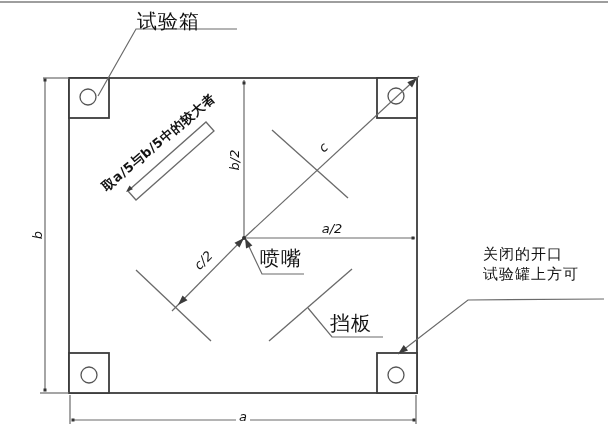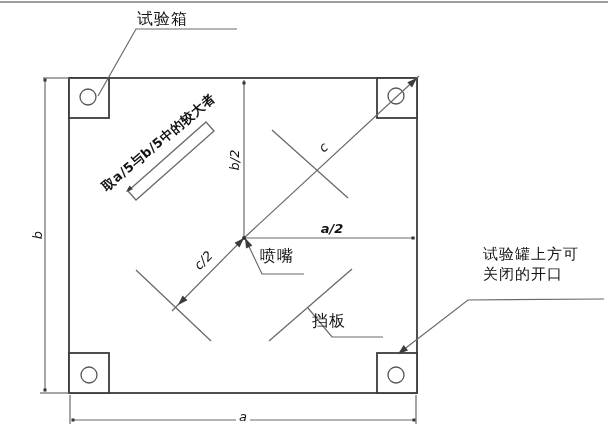--- a/index.html
+++ b/index.html
@@ -3,21 +3,21 @@
 <meta charset="utf-8">
 <style>
   html,body{margin:0;padding:0;background:#fff;}
   #stage{
     position:relative;width:608px;height:434px;background:#fff;overflow:hidden;
     font-family:"DejaVu Sans","Liberation Sans",sans-serif;color:#111;
   }
   #top-rule{position:absolute;left:0;top:1px;width:608px;height:2px;background:#9e9e9e;}
   svg{position:absolute;left:0;top:0;}
   .lbl{position:absolute;white-space:nowrap;color:#111;line-height:1.15;}
-  .lbl.cjk{font-size:16px;letter-spacing:1px;}
+  .lbl.cjk{font-size:20px;letter-spacing:1px;}
   .lbl.dim{font-size:13px;font-style:italic;}
   .center{transform:translate(-50%,-50%);}
   .rot90{transform:translate(-50%,-50%) rotate(-90deg);}
   .rot43{transform:translate(-50%,-50%) rotate(-43deg);}
   .rot45{transform:translate(-50%,-50%) rotate(-45deg);}
   .rot40{transform:translate(-50%,-50%) rotate(-40deg);}
   #label-opening{font-size:15px;line-height:20px;letter-spacing:1px;}
   #dim-a{background:#fff;padding:0 3px;}
   .note{font-size:13px;font-weight:600;letter-spacing:0.5px;}
 </style>
@@ -90,33 +90,33 @@
       <rect x="412.5" y="418.5" width="3" height="3"></rect>
     </g>
 
     <circle cx="244" cy="238" r="2" fill="#333"></circle>
   </svg>
 
   <div class="lbl cjk" style="left:137px;top:10px;" id="label-chamber">试验箱</div>
 
   <div class="lbl cjk" style="left:260px;top:248px;font-family:Liberation Mono, monospace;">喷嘴</div>
 
-  <div class="lbl cjk" style="left:312px;top:312px;">挡板</div>
+  <div class="lbl cjk" style="left:330px;top:312px;">挡板</div>
 
   <div class="lbl" style="left:483px;top:244px;" id="label-opening">
+    <div>关闭的开口</div>
     <div>试验罐上方可</div>
-    <div>关闭的开口</div>
   </div>
 
   <div class="lbl note rot40" style="left:159px;top:143px;">取a/5与b/5中的较大者</div>
 
   <div class="lbl dim center" style="left:243px;top:417px;" id="dim-a">a</div>
 
   <div class="lbl dim rot90" style="left:38px;top:235px;">b</div>
 
-  <div class="lbl dim center" style="left:332px;top:229px;font-weight:bold;">a/2</div>
+  <div class="lbl dim center" style="left:332px;top:229px;">a/2</div>
 
   <div class="lbl dim rot90" style="left:235px;top:160px;">b/2</div>
 
   <div class="lbl dim rot43" style="left:324px;top:148px;">c</div>
 
   <div class="lbl dim rot45" style="left:204px;top:261px;">c/2</div>
 </div>
 
 </body></html>

